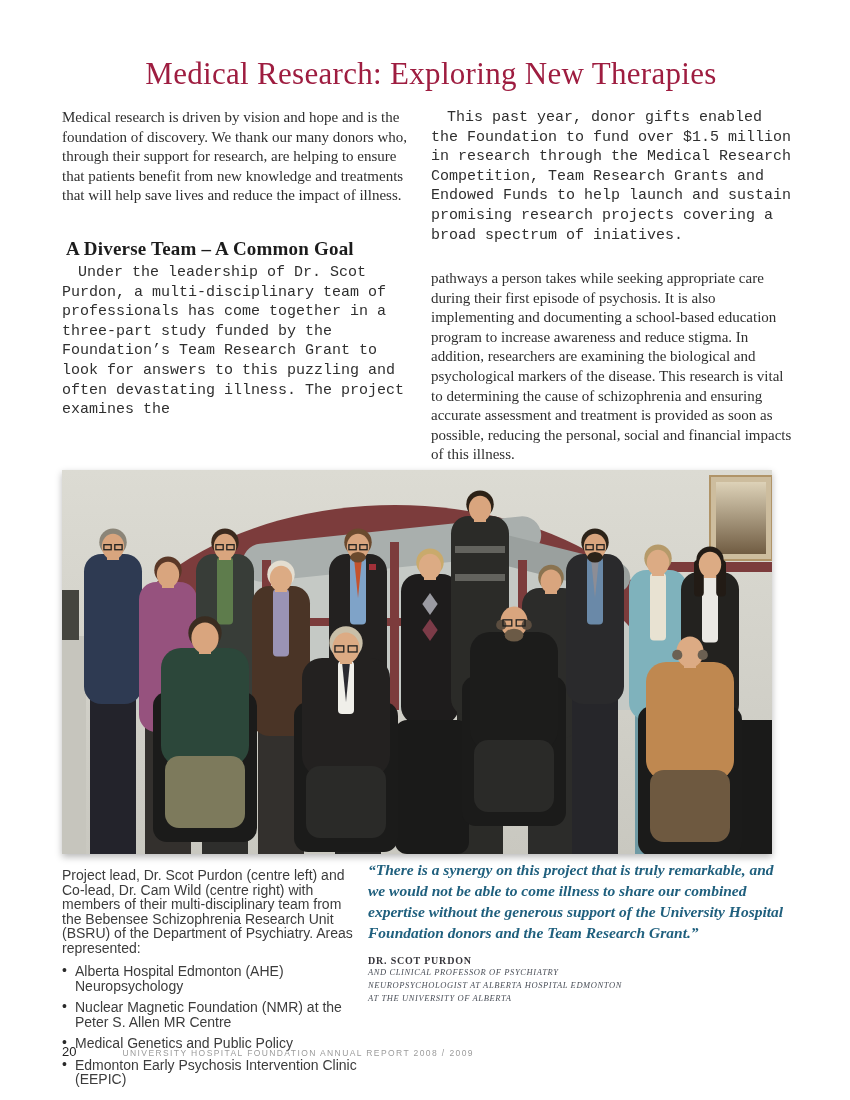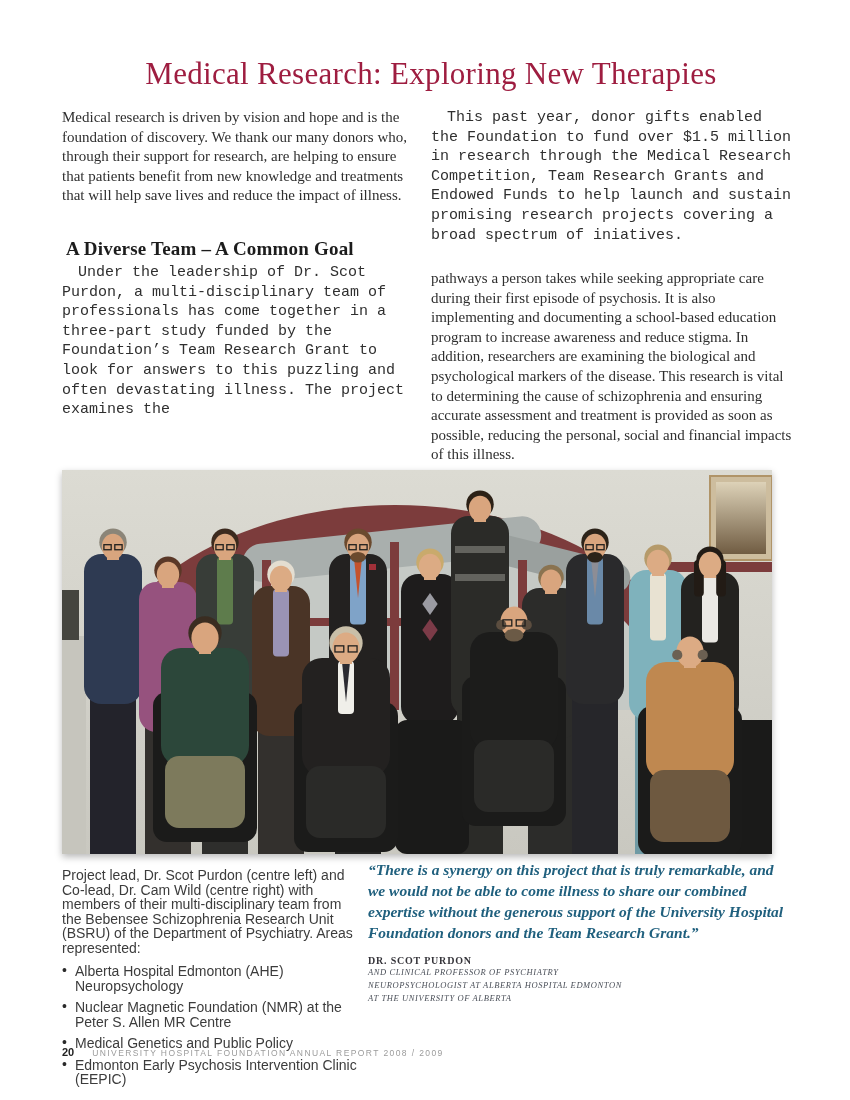--- a/index.html
+++ b/index.html
@@ -39,22 +39,22 @@
   .caption li{position:relative;padding-left:13px;margin-bottom:7px;}
   .caption li::before{content:"•";position:absolute;left:0;top:-1px;color:#2a2a2a;}
   .quote{left:368px;top:859px;width:424px;}
   .quote-text{font-family:"Liberation Serif",serif;font-style:italic;font-weight:600;
          font-size:15.5px;line-height:21px;color:var(--quote);}
   .quote-name{margin-top:12px;font-family:"Liberation Serif",serif;font-weight:700;
          font-size:10px;letter-spacing:.8px;color:#35343a;}
   .quote-title{font-family:"Liberation Serif",serif;font-style:italic;
          font-size:8.5px;line-height:13px;letter-spacing:.6px;color:#4a4f58;}
   .footer{left:62px;top:1042px;width:700px;font-family:"Liberation Sans",sans-serif;}
-  .page-num{font-weight:700;font-size:11px;color:#222;margin-top:48px;}
-  .footer-text{margin-left:18px;font-size:8.5px;letter-spacing:1.4px;color:var(--footer);}
+  .page-num{font-weight:400;font-size:13px;color:#222;margin-top:48px;}
+  .footer-text{margin-left:46px;font-size:8.5px;letter-spacing:1.4px;color:var(--footer);}
 </style>
 </head>
 <body>
 
 <h1 class="abs title">Medical Research: Exploring New Therapies</h1>
 
 <div class="abs row intro-row">
   <p class="col-l serif">Medical research is driven by vision and hope and is the foundation of discovery. We thank our many donors who, through their support for research, are helping to ensure that patients benefit from new knowledge and treatments that will help save lives and reduce the impact of illness.</p>
   <p class="col-r serif indent">This past year, donor gifts enabled the Foundation to fund over $1.5 million in research through the Medical Research Competition, Team Research Grants and Endowed Funds to help launch and sustain promising research projects covering a broad spectrum of iniatives.</p>
 </div>

